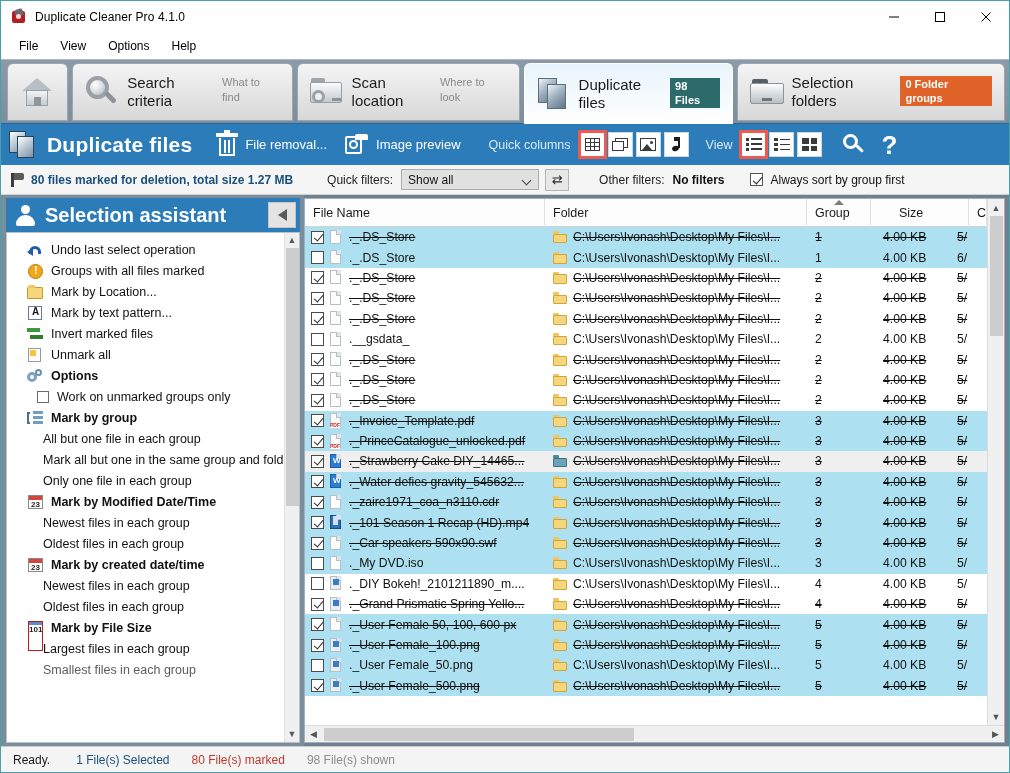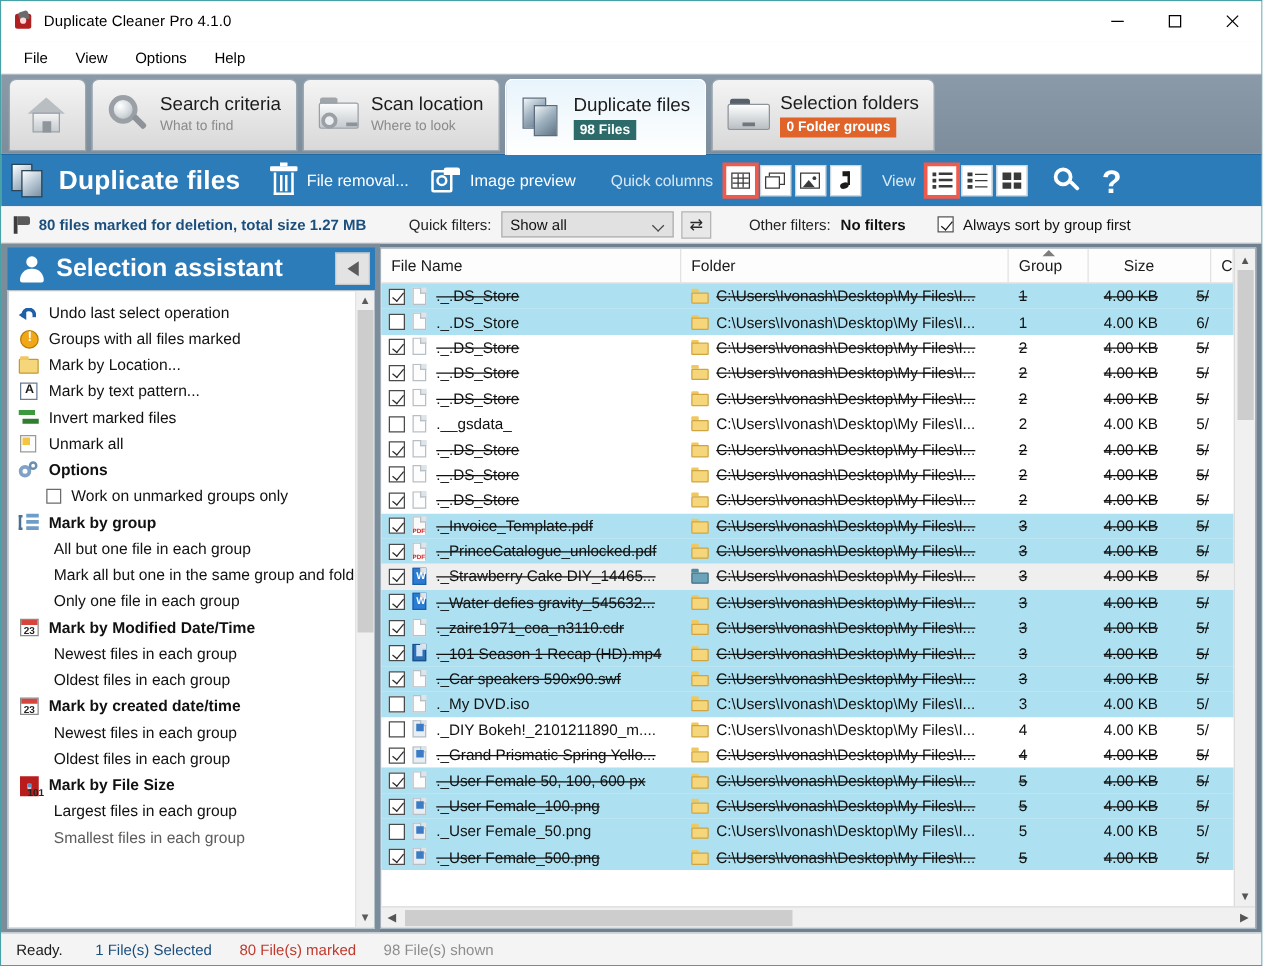--- a/index.html
+++ b/index.html
@@ -65,21 +65,21 @@
     background: linear-gradient(#f4f4f4, #d8d8d8);
     display:flex; align-items:center; padding: 0 12px 0 8px;
     position: relative;
   }
   .tab.home { width: 62px; justify-content:center; padding:0; }
   .tab.active {
     background: linear-gradient(#e8f4fb, #ffffff);
     border-color:#ffffff; border-bottom: none; height: 61px;
   }
   .tab-ico { width: 42px; height:40px; flex:0 0 42px; position:relative; margin-right:4px; }
-  .tab-txt { display:flex; flex-direction:column; justify-content:center; }
+  .tab-txt { display:flex; flex-direction:row; justify-content:center; }
   .tab-lbl { font-size:15px; color:#1a1a1a; line-height:18px; }
   .tab-sub { font-size:11px; color:#8a8a8a; line-height:15px; margin-top:1px; }
   .badge { font-size:11px; font-weight:bold; color:#fff; padding:1px 5px; align-self:flex-start;
     margin-top:2px; line-height:14px; }
   .badge.teal { background:#2d6b6b; }
   .badge.orange { background:#e0632a; }
 
   
   .ico-house { position:absolute; left:7px; top:6px; width:30px; height:28px; }
   .ico-house .roof {
@@ -256,21 +256,21 @@
   .collapse-btn .arrow {
     width:0; height:0; border-top:6px solid transparent; border-bottom:6px solid transparent;
     border-right:9px solid #5b5b5b;
   }
   .sa-body {
     flex:1 1 auto; background:#ffffff; border:1px solid #b8c2ca; position:relative;
     overflow:hidden; display:flex;
   }
   .sa-list { flex:1 1 auto; padding:6px 0 0 0; overflow:hidden; }
   .sa-item {
-    display:flex; align-items:center; height:21px; padding-left:8px; font-size:12.5px; color:#111;
+    display:flex; align-items:center; height:21px; padding-left:20px; font-size:12.5px; color:#111;
     white-space:nowrap;
   }
   .sa-item.header { font-weight:bold; }
   .sa-item.sub { padding-left:36px; }
   .sa-item .ic { width:17px; height:16px; flex:0 0 17px; margin-right:7px; position:relative; }
   .sa-item .cb {
     width:12px; height:12px; border:1px solid #6b6b6b; background:#fff; flex:0 0 12px; margin-right:8px;
   }
   .sa-scroll {
     width:15px; flex:0 0 15px; background:#f0f0f0; border-left:1px solid #e2e2e2;
@@ -304,21 +304,21 @@
   .i-opt .g2 { position:absolute; left:8px; top:0; width:7px; height:7px; border-radius:50%;
     border:2.5px solid #6b8fb2; }
   .i-grp { position:absolute; left:0; top:1px; width:16px; height:15px; }
   .i-grp .bar { position:absolute; left:6px; width:10px; height:3px; background:#6f9dc9; }
   .i-grp .b1 { top:0; } .i-grp .b2 { top:5px; } .i-grp .b3 { top:10px; }
   .i-grp .tr { position:absolute; left:0; top:1px; width:3px; height:12px; border-left:2px solid #4b6f92;
     border-top:2px solid #4b6f92; border-bottom:2px solid #4b6f92; }
   .i-cal { position:absolute; left:1px; top:1px; width:15px; height:14px; background:#fff; border:1px solid #8a8a8a; }
   .i-cal .top { position:absolute; left:0; top:0; right:0; height:4px; background:#d6453c; }
   .i-cal .d { position:absolute; left:0; right:0; top:4px; font-size:8px; text-align:center; font-weight:bold; color:#222; }
-  .i-num { position:absolute; left:1px; top:1px; width:15px; height:16px; background:#fff; border:6px solid #b91c1c; }
+  .i-num { position:absolute; left:1px; top:1px; width:15px; height:30px; background:#fff; border:1px solid #b91c1c; }
   .i-num .top { position:absolute; left:0; top:0; right:0; height:3px; background:#5b8ec4; }
   .i-num .d { position:absolute; left:0; right:0; top:3px; font-size:8px; text-align:center; font-weight:bold; color:#222; }
 
   
   .main { flex:1 1 auto; min-width:0; display:flex; flex-direction:column; padding:3px 4px 3px 0; }
   .grid-wrap {
     flex:1 1 auto; background:#fff; border:1px solid #a3b0bb; display:flex; flex-direction:column;
     min-height:0; overflow:hidden;
   }
   .grid-top { flex:1 1 auto; display:flex; min-height:0; }

